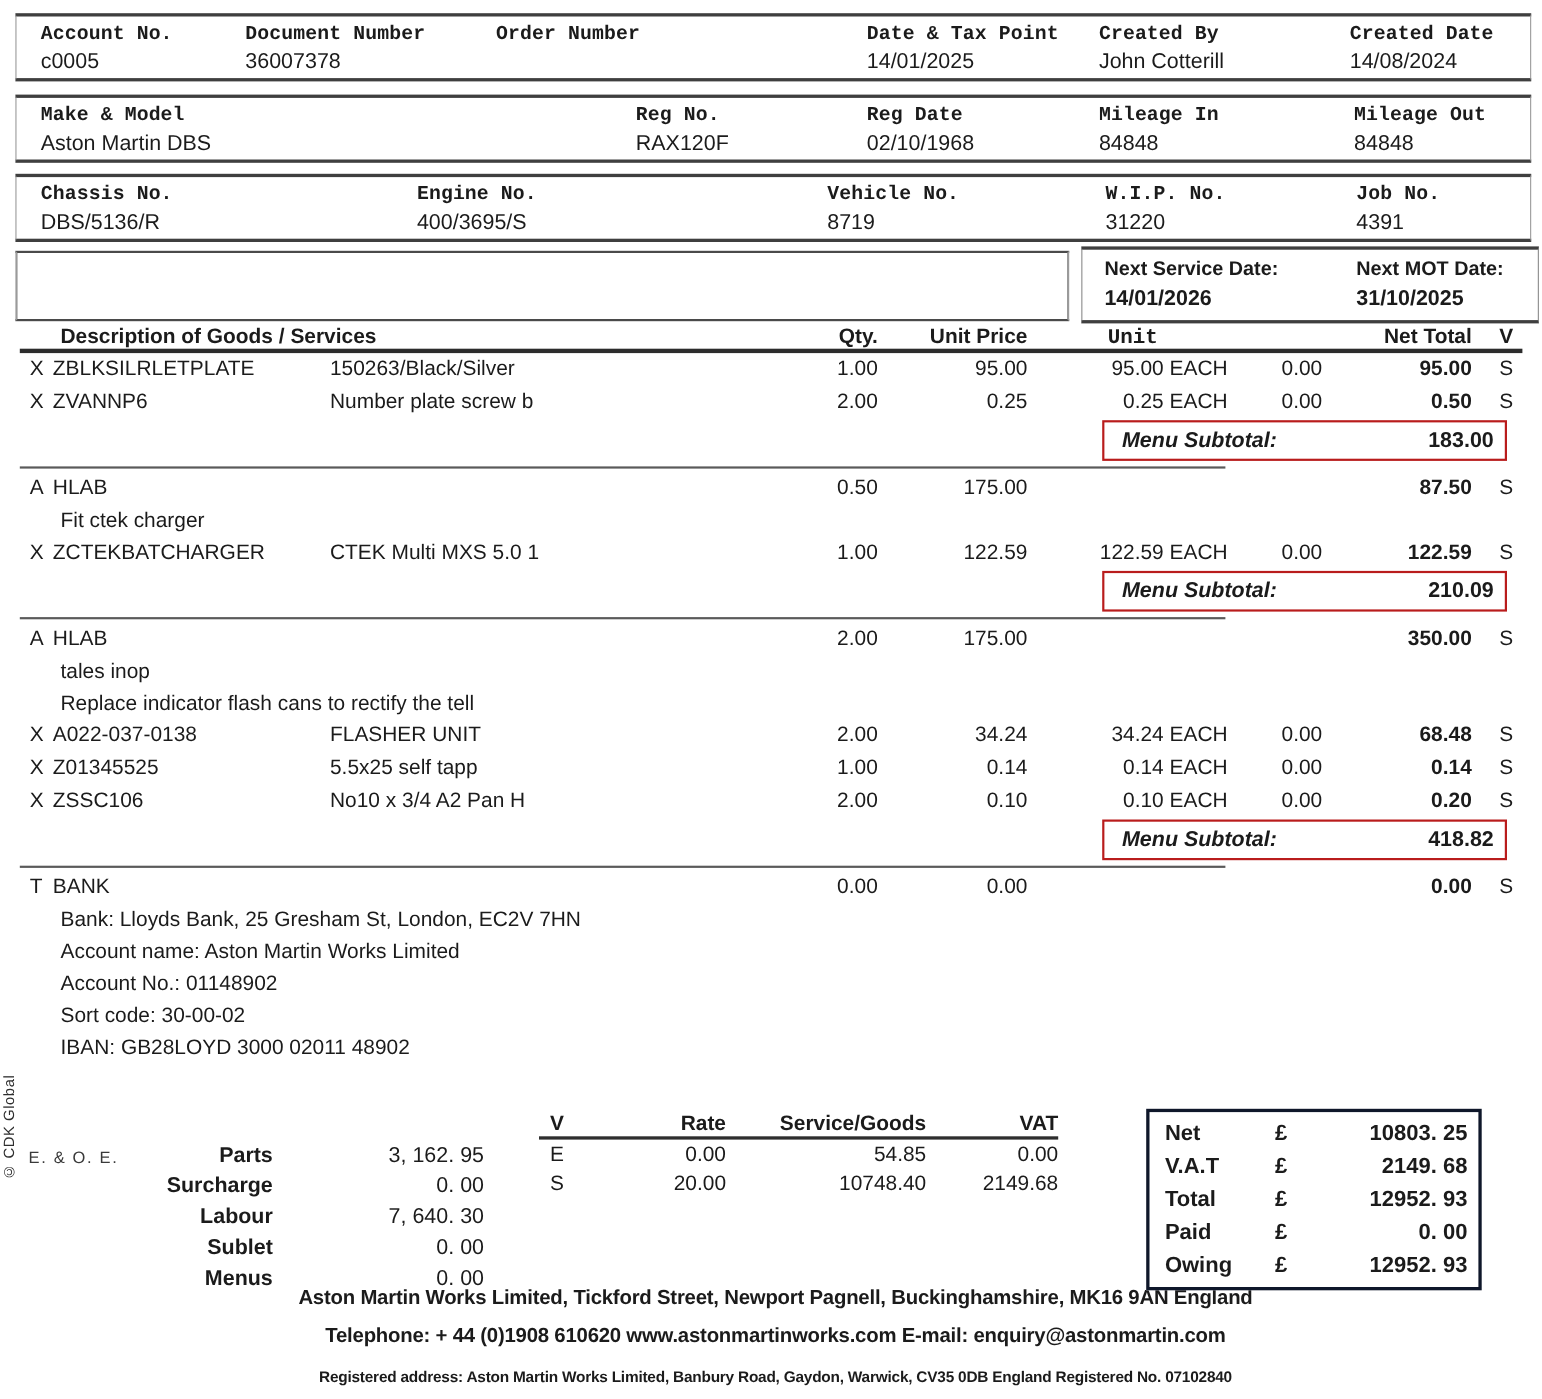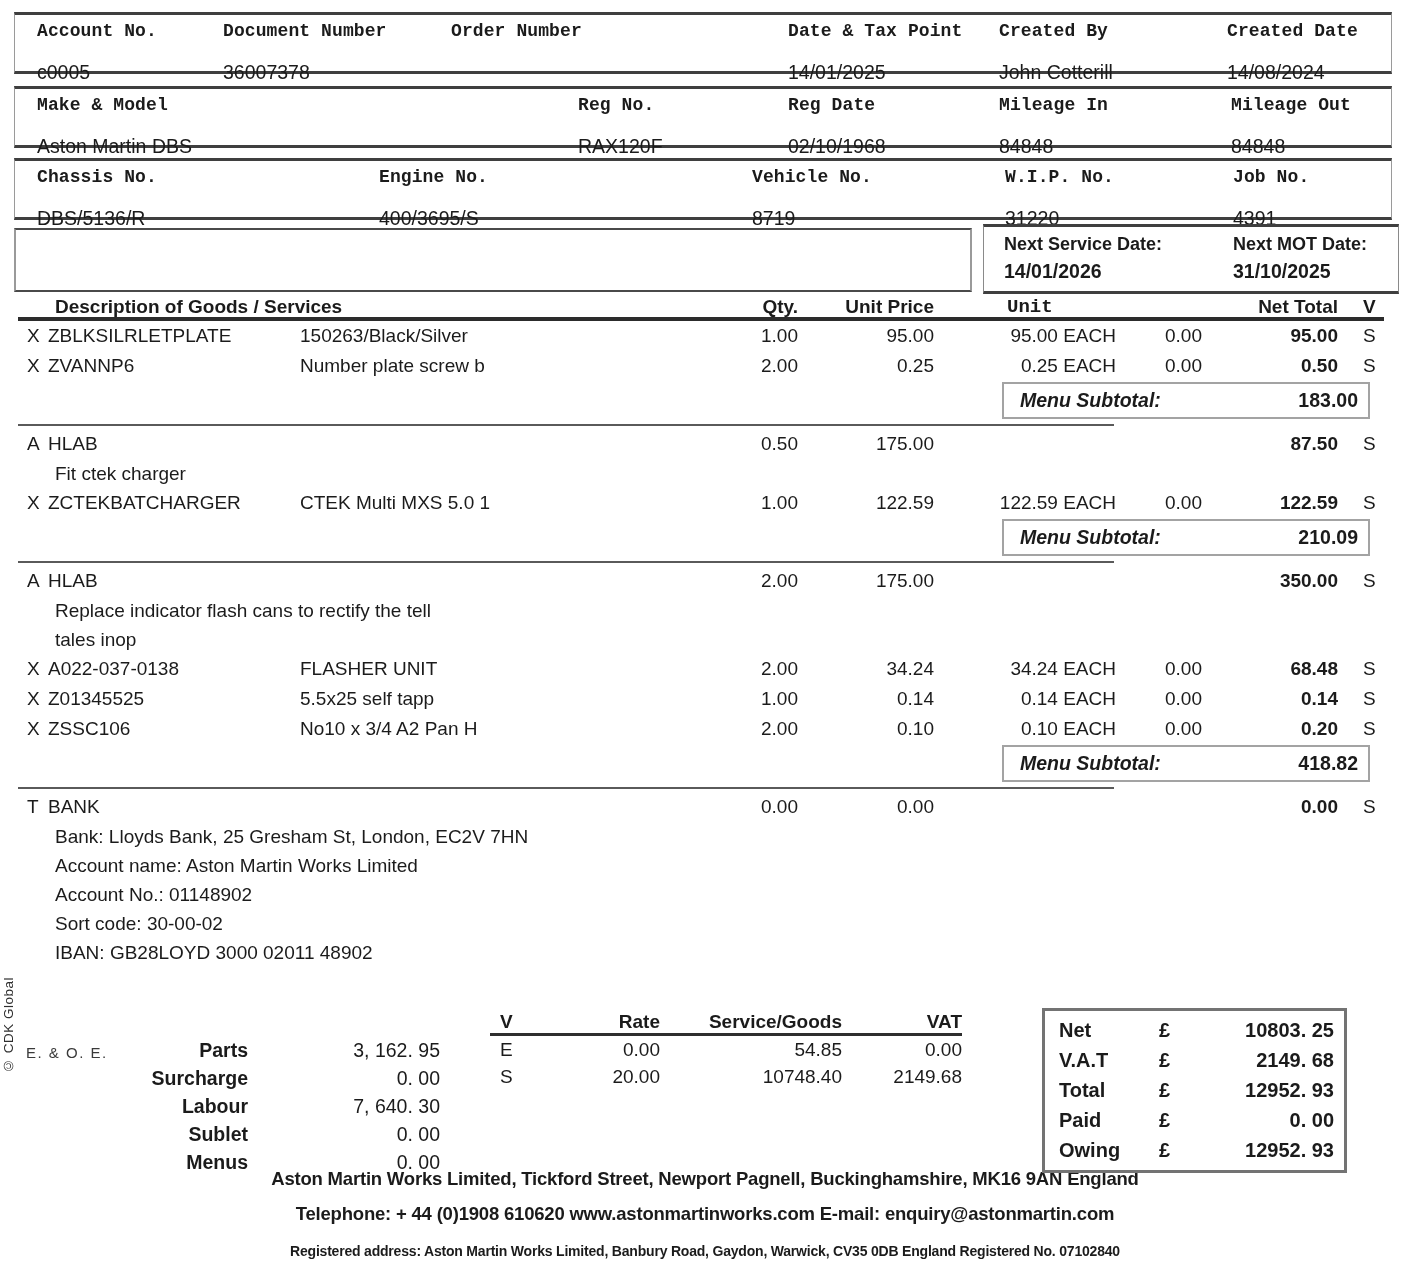--- a/index.html
+++ b/index.html
@@ -12,21 +12,21 @@
   }
   
   .ibox {
     position:absolute; left:14px; width:1378px; height:62px;
     border-top:3px solid #3f3f3f; border-bottom:3px solid #3f3f3f;
     border-left:1px solid #9a9a9a; border-right:1px solid #9a9a9a;
     background:#fff;
   }
   .ibox .cell { position:absolute; top:6px; }
   .ibox .lab { font-size:18px; font-weight:700; letter-spacing:.1px;font-family:Liberation Mono, monospace; }
-  .ibox .val { font-size:19.5px; margin-top:20px; }
+  .ibox .val { font-size:19.5px; margin-top:4px; }
   #box1 { top:12px; }
   #box2 { top:86px; }
   #box3 { top:158px; }
   
   #box4 {
     position:absolute; left:14px; top:228px; width:958px; height:64px;
     border:2px solid #4a4a4a; border-left-color:#9a9a9a; border-right-color:#9a9a9a;
   }
   #svcbox {
     position:absolute; left:983px; top:224px; width:416px; height:70px;
@@ -54,21 +54,21 @@
   .c-price { text-align:right; padding-right:16px; }
   .c-each  { text-align:right; padding-right:16px; }
   .c-zero  { text-align:right; padding-right:8px; }
   .c-net   { text-align:right; padding-right:24px; font-weight:700; }
   .c-unit-h{ padding-left:57px;font-family:Liberation Mono, monospace; }
   .c-v     { padding-left:1px; }
   .note { height:29px; line-height:29px; padding-left:37px; font-size:19px; }
   .subrow { height:40px; position:relative; }
   .subbox {
     position:absolute; left:984px; top:1px; width:368px; height:37px;
-    border:2px solid #a3a3a3;
+    border:2px solid #b91c1c;
     display:flex; align-items:center; justify-content:space-between;
     padding:0 10px 0 16px; background:#fff;
   }
   .subbox .sl { font-style:italic; font-weight:700; font-size:19.5px; }
   .subbox .sv { font-weight:700; font-size:19.5px; }
   .rulerow { height:8px; position:relative; }
   .rulerow .ln { position:absolute; left:0; top:3px; width:1096px; border-top:2px solid #5a5a5a; }
   
   #eoe { position:absolute; left:26px; top:1044px; font-size:15px; letter-spacing:1.5px; color:#3a3a3a; }
   #sums { position:absolute; left:18px; top:1036px; width:422px; }
@@ -78,21 +78,21 @@
   #vatt { position:absolute; left:490px; top:1010px; width:472px; font-size:19px; }
   #vatt .vhead {
     display:grid; grid-template-columns:52px 118px 182px 120px; height:26px; align-items:center;
     font-weight:700; border-bottom:3px solid #2e2e2e;
   }
   #vatt .vrow { display:grid; grid-template-columns:52px 118px 182px 120px; height:27px; align-items:center; }
   #vatt .a { padding-left:10px; }
   #vatt .r { text-align:right; }
   #totbox {
     position:absolute; left:1042px; top:1008px; width:305px; height:165px;
-    border:3px solid #737373; background:#fff; z-index:5;
+    border:3px solid #0f172a; background:#fff; z-index:5;
     display:flex; flex-direction:column; justify-content:space-around;
     padding:5px 10px 5px 14px;
   }
   #totbox .trw { display:grid; grid-template-columns:100px 36px 1fr; align-items:center; }
   #totbox .tl { font-weight:700; font-size:20px; }
   #totbox .tc { font-weight:700; font-size:20px; }
   #totbox .tv { font-weight:700; font-size:20px; text-align:right; white-space:pre; }
   
   .fline { position:absolute; left:170px; width:1070px; text-align:center; font-weight:700; letter-spacing:-.2px; }
   #fl1 { top:1168px; font-size:18.5px; }
@@ -282,22 +282,22 @@
       <div>HLAB</div>
       <div></div>
       <div class="c-qty">2.00</div>
       <div class="c-price">175.00</div>
       <div class="c-each"></div>
       <div class="c-zero"></div>
       <div class="c-net">350.00</div>
       <div class="c-v">S</div>
     </div>
 
+    <div class="note">tales inop</div>
     <div class="note">Replace indicator flash cans to rectify the tell</div>
-    <div class="note">tales inop</div>
 
     <div class="trow">
       <div class="c-marker">X</div>
       <div>A022-037-0138</div>
       <div>FLASHER UNIT</div>
       <div class="c-qty">2.00</div>
       <div class="c-price">34.24</div>
       <div class="c-each">34.24 EACH</div>
       <div class="c-zero">0.00</div>
       <div class="c-net">68.48</div>

